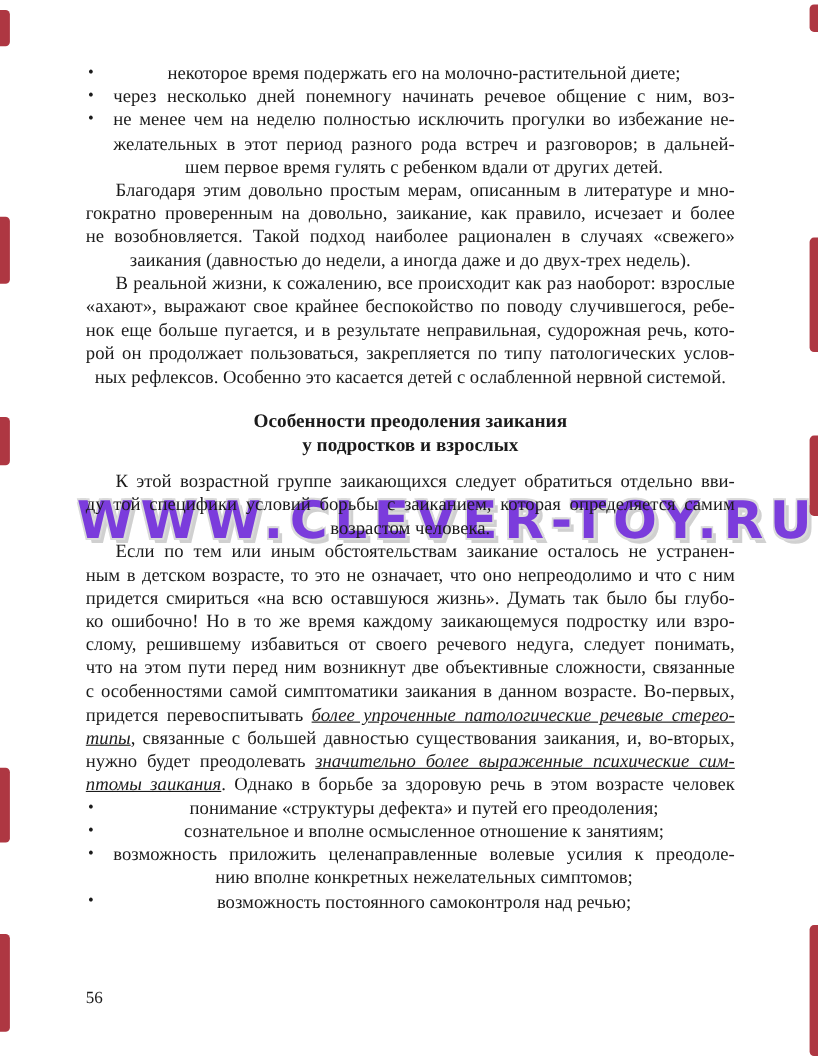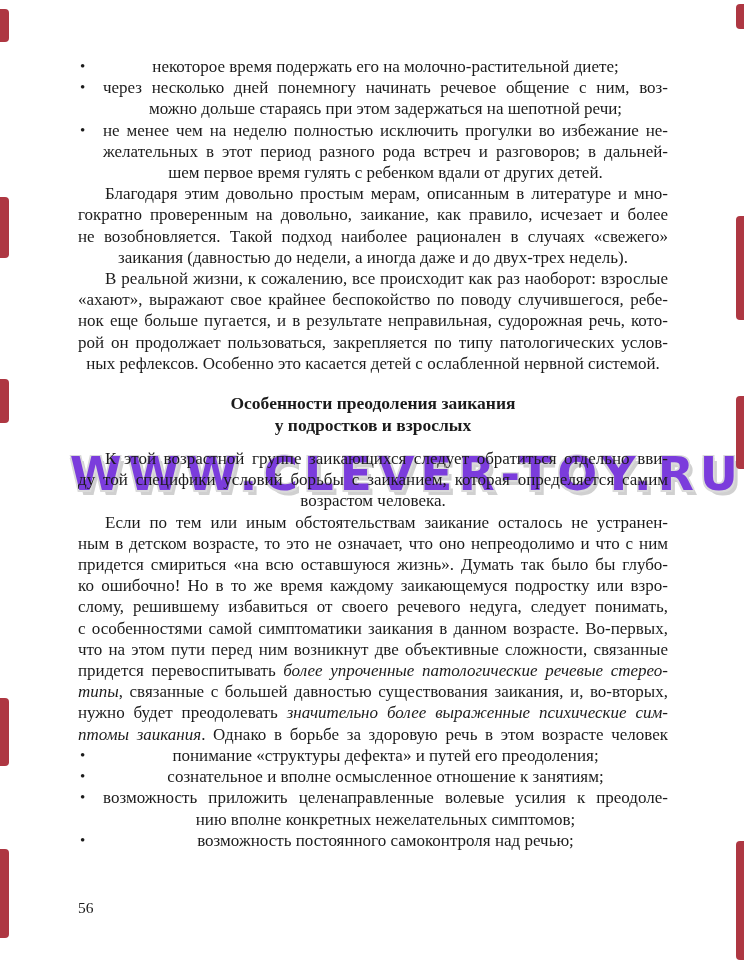--- a/index.html
+++ b/index.html
@@ -39,21 +39,21 @@
     left: 78px; top: 56px;
     width: 590px;
     font-size: 17px;
     line-height: 21.2px;
     z-index: 2;
   }
 
   .line { text-align: center; }
   .line.j { text-align: justify; text-align-last: justify; }
   .line.ind { text-indent: 27px; }
-  em { font-style: italic; }
+  em { font-style: italic; text-decoration: underline; }
 
   .bullet-list { margin: 0; padding: 0; }
   .bullet-item { position: relative; margin-left: 25px; width: 565px; }
   .bullet-marker {
     position: absolute; left: -23px; top: 0;
     font-size: 15px;
   }
 
   .heading {
     margin-top: 18px;
@@ -98,21 +98,20 @@
       <div class="bullet-item">
         <span class="bullet-marker">•</span>
         <div>
             <div class="line">некоторое время подержать его на молочно-растительной диете;</div>
           </div>
       </div>
       <div class="bullet-item">
         <span class="bullet-marker">•</span>
         <div>
             <div class="line j">через несколько дней понемногу начинать речевое общение с ним, воз-</div>
-            <div class="line">можно дольше стараясь при этом задержаться на шепотной речи;</div>
           </div>
       </div>
       <div class="bullet-item">
         <span class="bullet-marker">•</span>
         <div>
             <div class="line j">не менее чем на неделю полностью исключить прогулки во избежание не-</div>
             <div class="line j">желательных в этот период разного рода встреч и разговоров; в дальней-</div>
             <div class="line">шем первое время гулять с ребенком вдали от других детей.</div>
           </div>
       </div>
@@ -143,22 +142,22 @@
         <div class="line j">ду той специфики условий борьбы с заиканием, которая определяется самим</div>
         <div class="line">возрастом человека.</div>
       </div>
 
     <div class="paragraph">
         <div class="line j ind">Если по тем или иным обстоятельствам заикание осталось не устранен-</div>
         <div class="line j">ным в детском возрасте, то это не означает, что оно непреодолимо и что с ним</div>
         <div class="line j">придется смириться «на всю оставшуюся жизнь». Думать так было бы глубо-</div>
         <div class="line j">ко ошибочно! Но в то же время каждому заикающемуся подростку или взро-</div>
         <div class="line j">слому, решившему избавиться от своего речевого недуга, следует понимать,</div>
+        <div class="line j">что на этом пути перед ним возникнут две объективные сложности, связанные</div>
         <div class="line j">с особенностями самой симптоматики заикания в данном возрасте. Во-первых,</div>
-        <div class="line j">что на этом пути перед ним возникнут две объективные сложности, связанные</div>
         <div class="line j"><span>придется перевоспитывать </span><em>более упроченные патологические речевые стерео-</em></div>
         <div class="line j"><em>типы</em><span>, связанные с большей давностью существования заикания, и, во-вторых,</span></div>
         <div class="line j"><span>нужно будет преодолевать </span><em>значительно более выраженные психические сим-</em></div>
         <div class="line j"><em>птомы заикания</em><span>. Однако в борьбе за здоровую речь в этом возрасте человек</span></div>
       </div>
 
     <div class="bullet-list">
       <div class="bullet-item">
         <span class="bullet-marker">•</span>
         <div>

